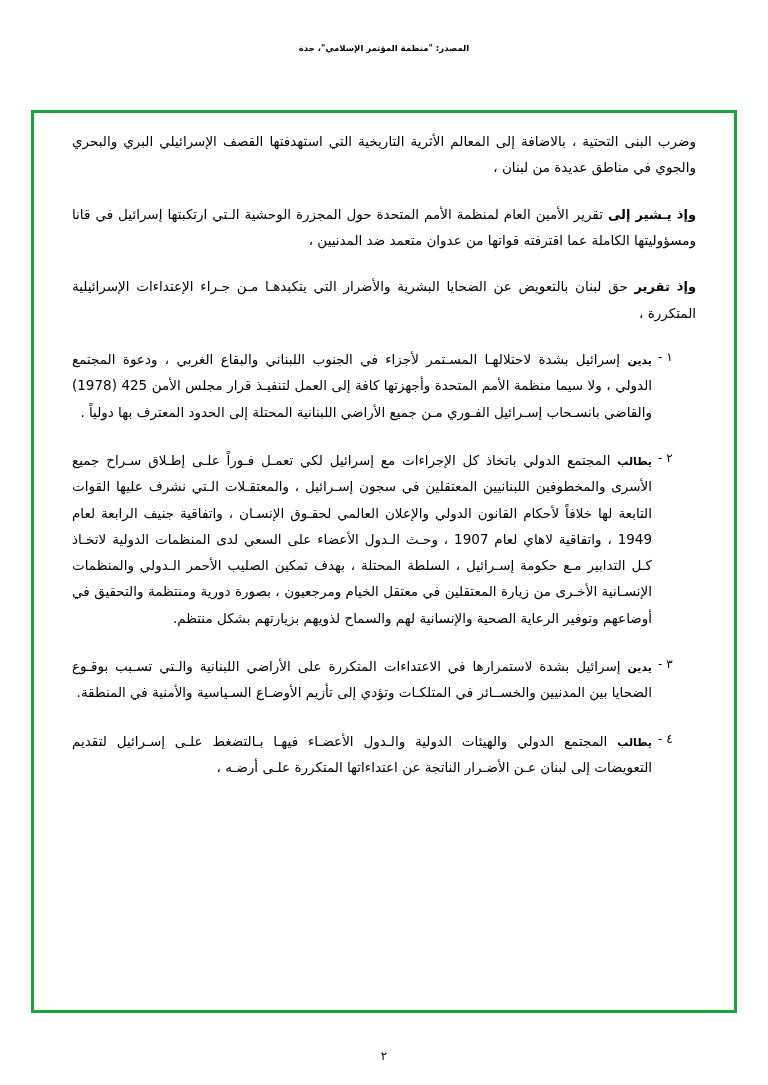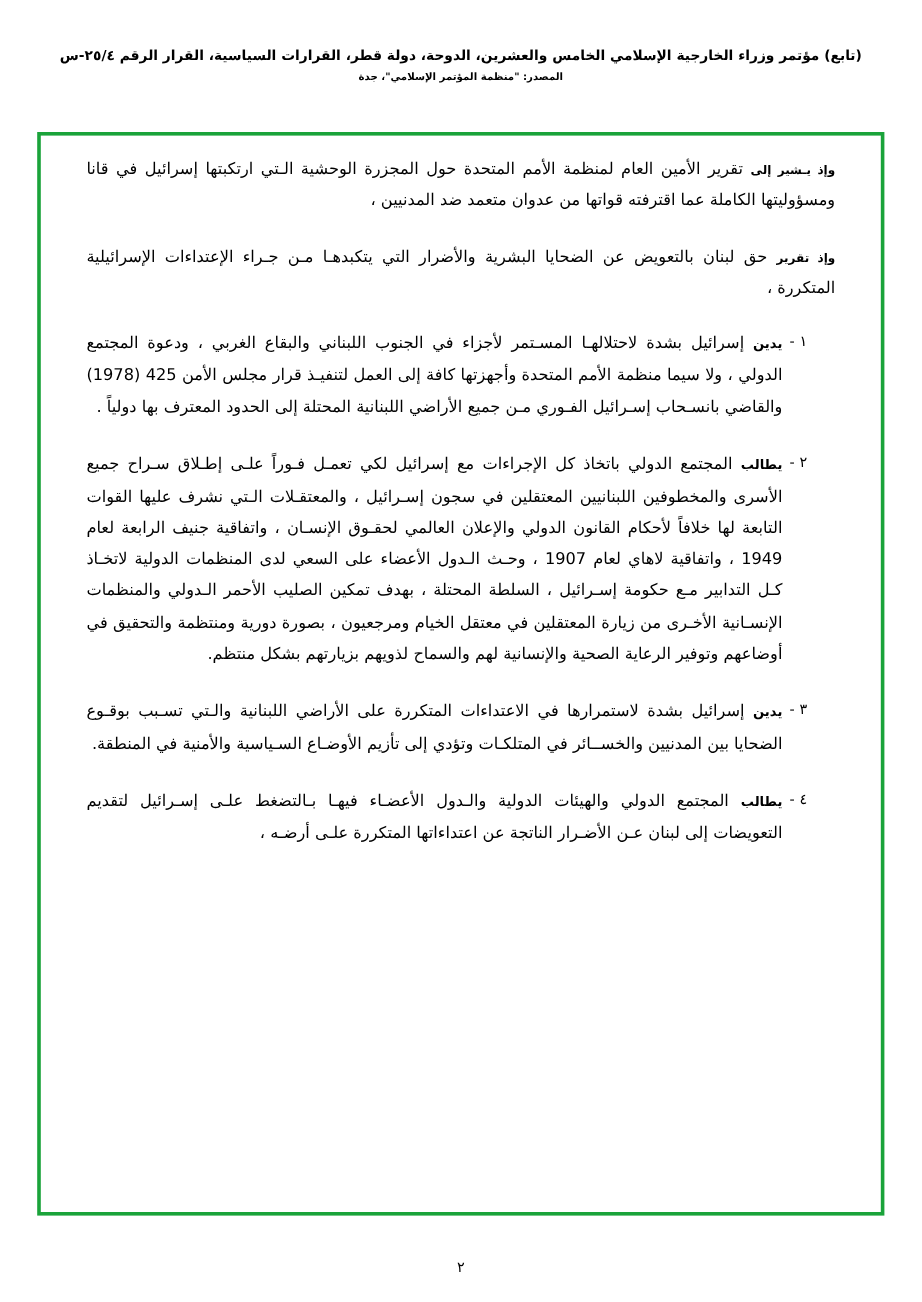--- a/index.html
+++ b/index.html
@@ -58,21 +58,21 @@
   .para {
     font-size: 13.5px;
     line-height: 1.95;
     text-align: justify;
     text-align-last: right;
     margin-bottom: 20px;
     color: #000;
   }
   .para .lead {
     font-weight: bold;
-    font-size: 10px;
+    font-size: 13px;
   }
   .numlist {
     margin: 0;
     padding: 0;
   }
   .item {
     display: flex;
     flex-direction: row;
     margin-bottom: 22px;
     align-items: flex-start;
@@ -105,28 +105,31 @@
     text-align: center;
     font-size: 12px;
   }
 </style>
 </head>
 <body>
 
 <div class="page">
 
   <div class="header">
-    <div class="header-title">(تابع) مؤتمر وزراء الخارجية الإسلامي الخامس والعشرين، الدوحة، دولة قطر، القرارات السياسية، القرار الرقم ٢٥/٤-س</div>
     <div class="header-source">المصدر: "منظمة المؤتمر الإسلامي"، جدة</div>
   </div>
 
   <div class="frame"></div>
 
   <div class="content">
 
+    <div class="para">
+      <span class="lead"></span>
+      <span>وضرب البنى التحتية ، بالاضافة إلى المعالم الأثرية التاريخية التي استهدفتها القصف الإسرائيلي البري والبحري والجوي في مناطق عديدة من لبنان ،</span>
+    </div>
 
     <div class="para">
       <span class="lead">وإذ يـشير إلى</span>
       <span>تقرير الأمين العام لمنظمة الأمم المتحدة حول المجزرة الوحشية الـتي ارتكبتها إسرائيل في قانا ومسؤوليتها الكاملة عما اقترفته قواتها من عدوان متعمد ضد المدنيين ،</span>
     </div>
 
     <div class="para">
       <span class="lead">وإذ تقرير</span>
       <span>حق لبنان بالتعويض عن الضحايا البشرية والأضرار التي يتكبدهـا مـن جـراء الإعتداءات الإسرائيلية المتكررة ،</span>
     </div>

